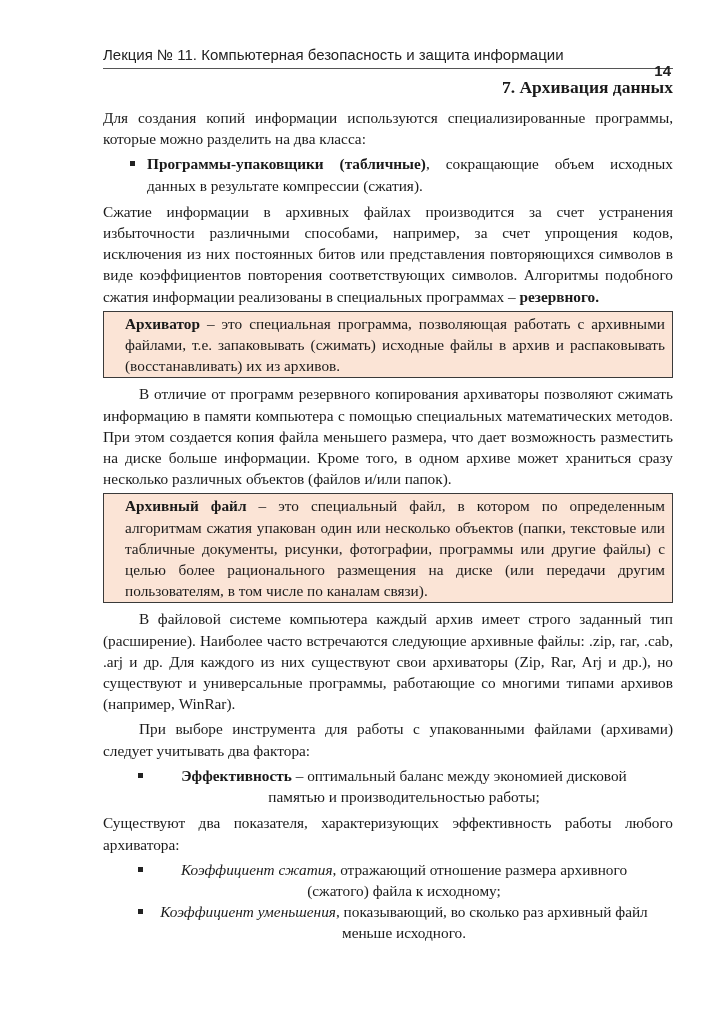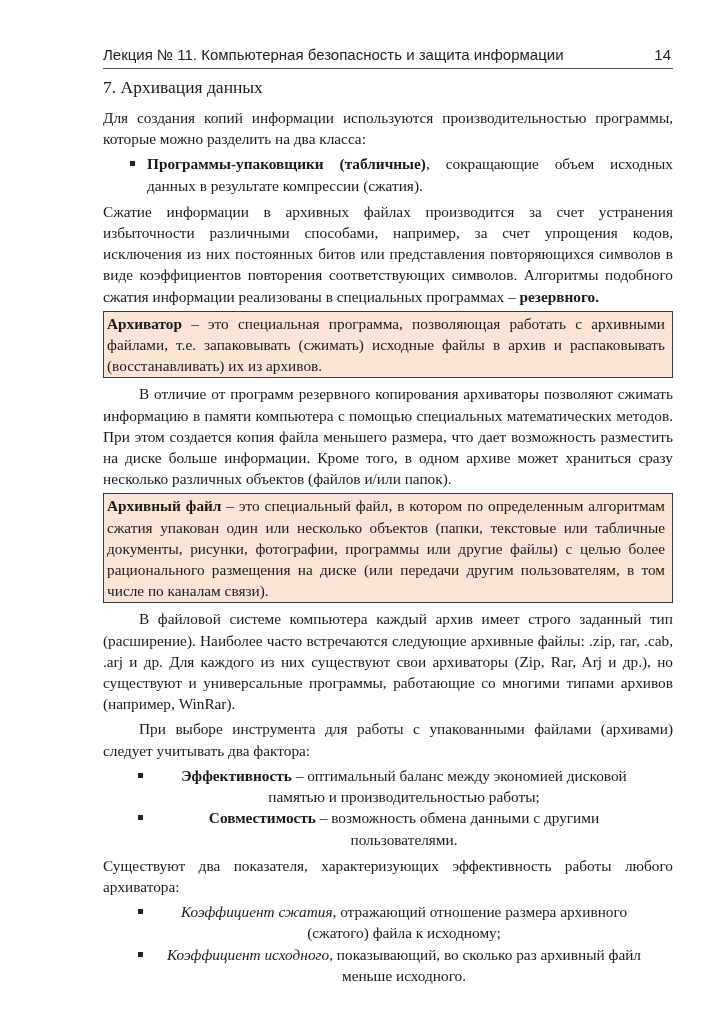--- a/index.html
+++ b/index.html
@@ -4,61 +4,61 @@
   <style>
     html, body { margin: 0; padding: 0; background: #ffffff; }
     body { width: 724px; height: 1024px; position: relative; overflow: hidden; color: #1a1a1a; }
     .page { position: absolute; left: 103px; top: 0; width: 570px; }
     .header {
       position: absolute; top: 46px; left: 0; width: 570px; height: 22px;
       border-bottom: 1px solid #555;
       font-family: "Liberation Sans", sans-serif; font-size: 15px; color: #222;
     }
     .header .title { position: absolute; left: 0; top: 0; }
-    .header .pnum { position: absolute; right: 2px; top: 0; }
+    .header .pnum { position: absolute; right: 2px; top: 16px; font-weight: bold; }
     .content {
       position: absolute; top: 76px; left: 0; width: 570px;
       font-family: "Liberation Serif", serif; font-size: 15.3px; line-height: 21.2px;
       text-align: justify;
     }
     h2 {
-      font-family: "Liberation Serif", serif; font-size: 17.5px; font-weight: normal;
-      margin: 0 0 9px 0; line-height: 22px; text-align: left;
+      font-family: "Liberation Serif", serif; font-size: 17.5px; font-weight: bold;
+      margin: 0 0 9px 0; line-height: 22px; text-align: right;
     }
     p { margin: 0 0 4px 0; }
     p.indent { text-indent: 36px; }
     ul { list-style: none; margin: 4px 0 5px 0; padding: 0; }
     ul.lvl1 li { position: relative; padding-left: 44px; margin-left: 0; }
     ul.lvl1 li::before {
       content: ""; position: absolute; left: 27px; top: 8px; width: 5px; height: 5px; background: #222;
     }
     ul.lvl2 li { position: relative; padding-left: 52px; margin-right: 20px; text-align: center; }
     ul.lvl2 li::before {
       content: ""; position: absolute; left: 35px; top: 8px; width: 5px; height: 5px; background: #222;
     }
     .defbox {
       background: #fbe4d6; border: 1px solid #3a3a3a;
-      padding: 1px 7px 1px 3px; margin: 4px 0 5px 0;
+      padding: 1px 7px 1px 21px; margin: 4px 0 5px 0;
     }
     b { font-weight: bold; }
     i { font-style: italic; }
   </style>
 </head>
 <body>
 
 <div class="page">
   <div class="header">
     <span class="title">Лекция № 11. Компьютерная безопасность и защита информации</span>
     <span class="pnum">14</span>
   </div>
 
   <div class="content">
     <h2>7. Архивация данных</h2>
 
-    <p>Для создания копий информации используются производительностью программы, которые можно разделить на два класса:</p>
+    <p>Для создания копий информации используются специализированные программы, которые можно разделить на два класса:</p>
 
     <ul class="lvl1">
       <li><b>Программы-упаковщики (табличные)</b><span>, сокращающие объем исходных данных в результате компрессии (сжатия).</span></li>
     </ul>
 
     <p><span>Сжатие информации в архивных файлах производится за счет устранения избыточности различными способами, например, за счет упрощения кодов, исключения из них постоянных битов или представления повторяющихся символов в виде коэффициентов повторения соответствующих символов. Алгоритмы подобного сжатия информации реализованы в специальных программах – </span><b>резервного.</b></p>
 
     <div class="defbox">
       <b>Архиватор</b><span> – это специальная программа, позволяющая работать с архивными файлами, т.е. запаковывать (сжимать) исходные файлы в архив и распаковывать (восстанавливать) их из архивов.</span>
     </div>
@@ -68,24 +68,23 @@
     <div class="defbox">
       <b>Архивный файл</b><span> – это специальный файл, в котором по определенным алгоритмам сжатия упакован один или несколько объектов (папки, текстовые или табличные документы, рисунки, фотографии, программы или другие файлы) с целью более рационального размещения на диске (или передачи другим пользователям, в том числе по каналам связи).</span>
     </div>
 
     <p class="indent">В файловой системе компьютера каждый архив имеет строго заданный тип (расширение). Наиболее часто встречаются следующие архивные файлы: .zip, rar, .cab, .arj и др. Для каждого из них существуют свои архиваторы (Zip, Rar, Arj и др.), но существуют и универсальные программы, работающие со многими типами архивов (например, WinRar).</p>
 
     <p class="indent">При выборе инструмента для работы с упакованными файлами (архивами) следует учитывать два фактора:</p>
 
     <ul class="lvl2">
       <li><b>Эффективность</b><span> – оптимальный баланс между экономией дисковой памятью и производительностью работы;</span></li>
-      <li><b>Совместимость</b><span> – возможность обмена данными с другими пользователями.</span></li>
     </ul>
 
     <p>Существуют два показателя, характеризующих эффективность работы любого архиватора:</p>
 
     <ul class="lvl2">
       <li><i>Коэффициент сжатия</i><span>, отражающий отношение размера архивного (сжатого) файла к исходному;</span></li>
-      <li><i>Коэффициент исходного</i><span>, показывающий, во сколько раз архивный файл меньше исходного.</span></li>
+      <li><i>Коэффициент уменьшения</i><span>, показывающий, во сколько раз архивный файл меньше исходного.</span></li>
     </ul>
 
   </div>
 </div>
 
 </body></html>

